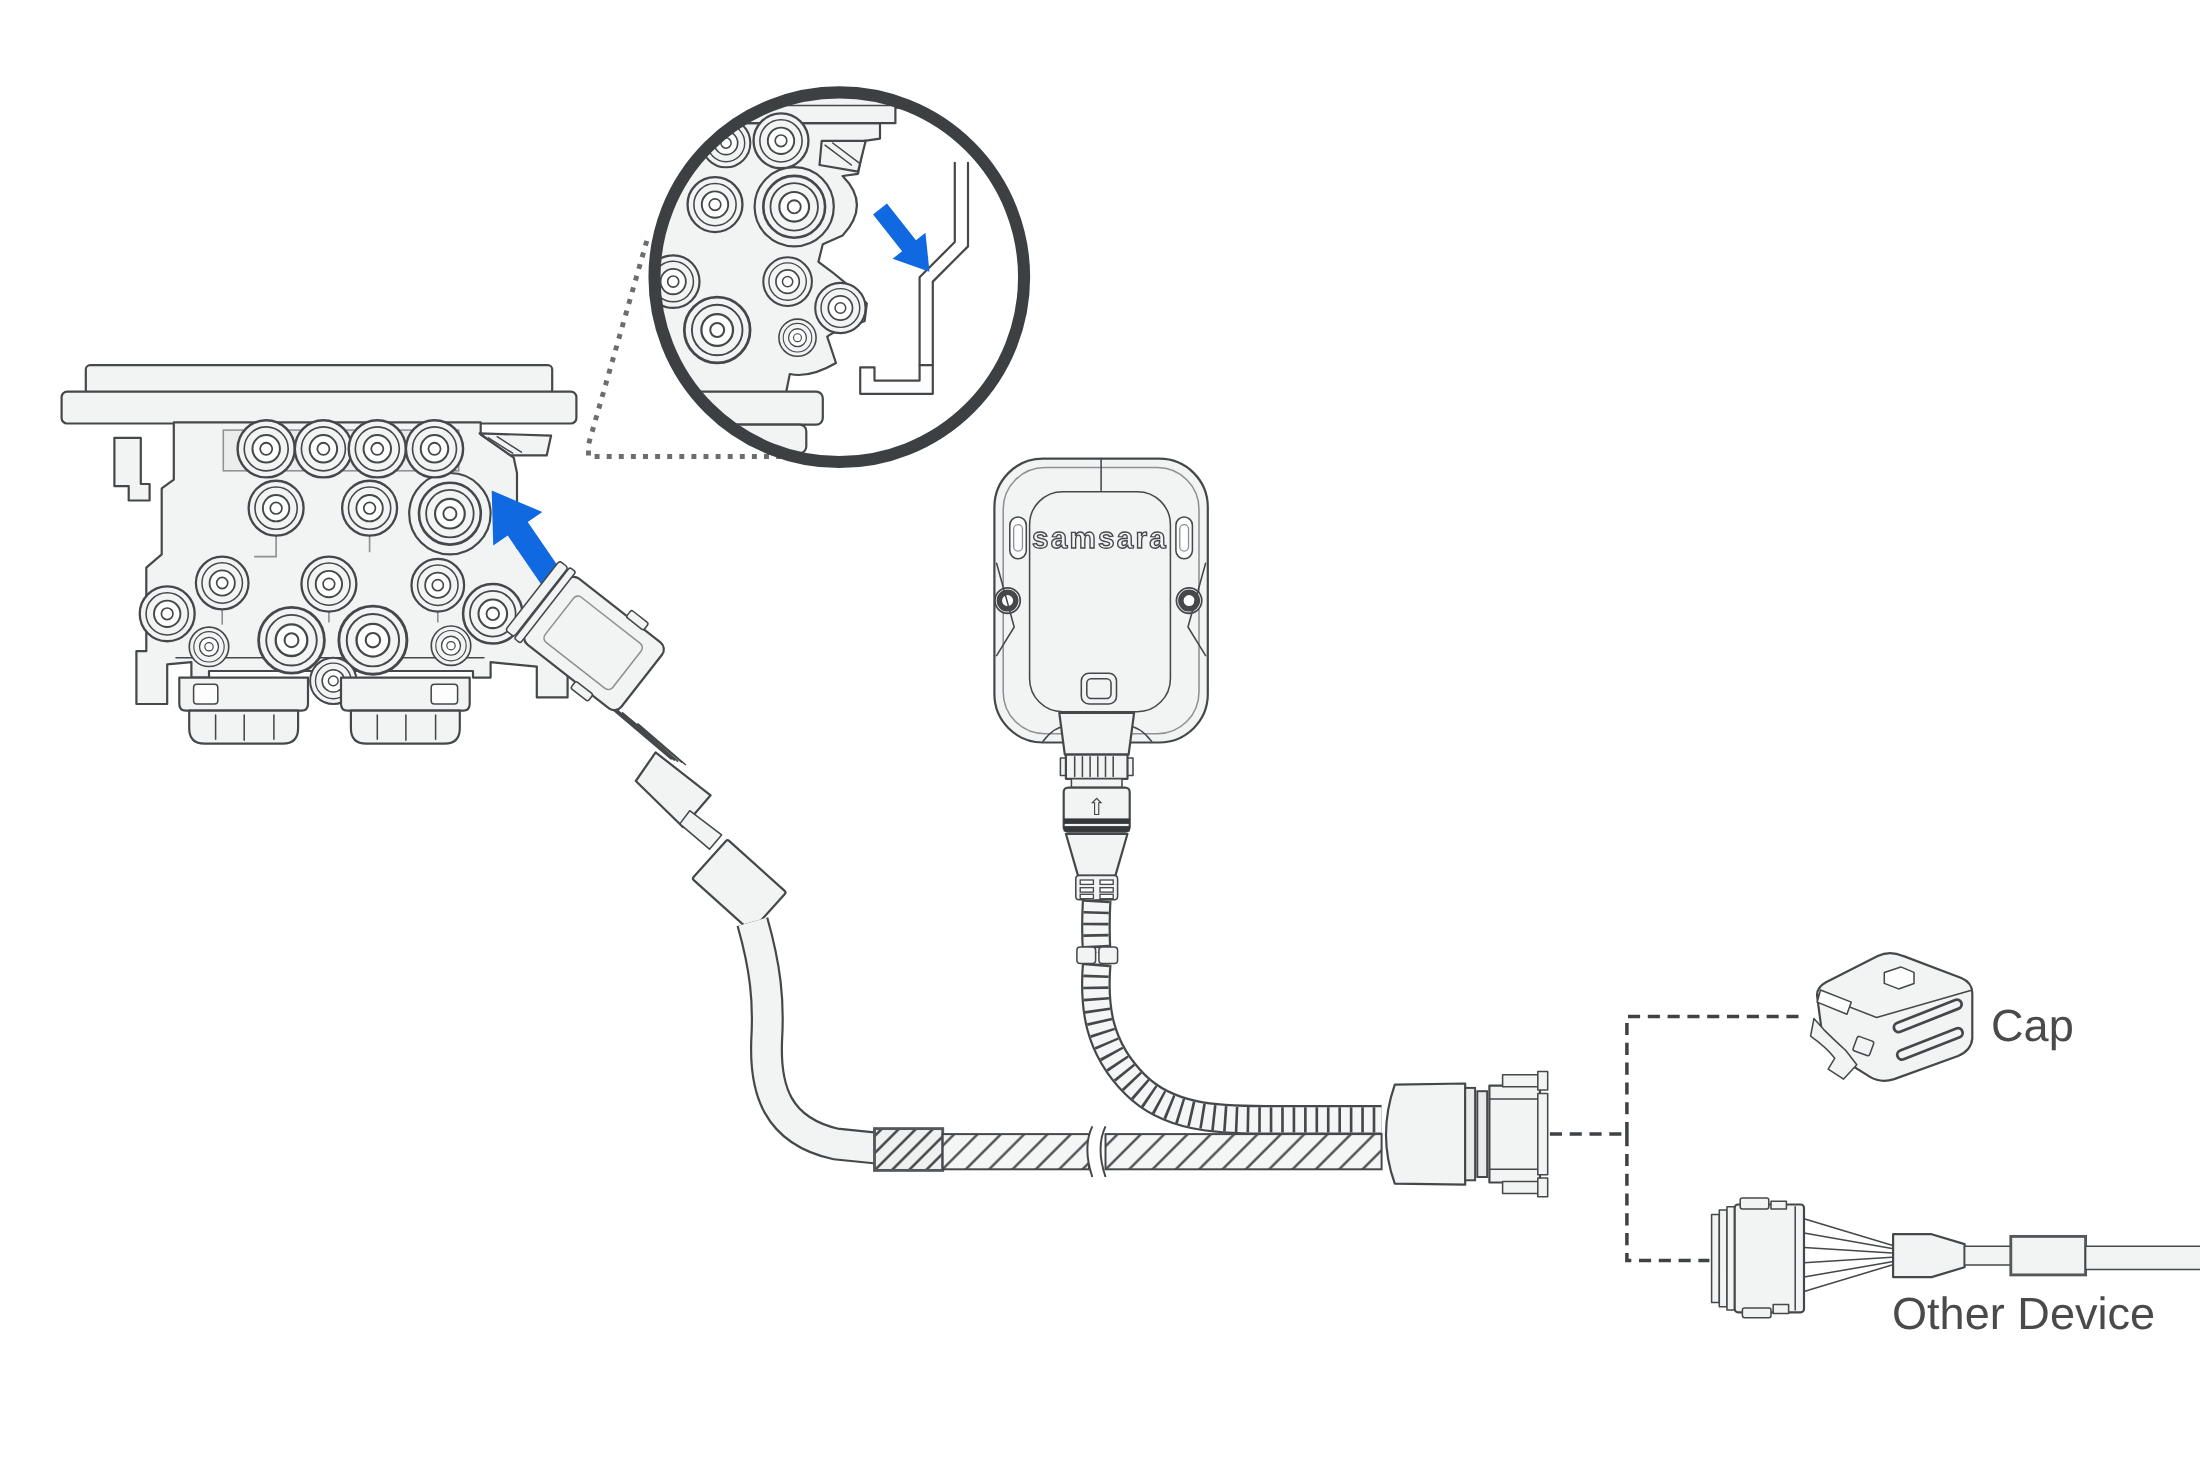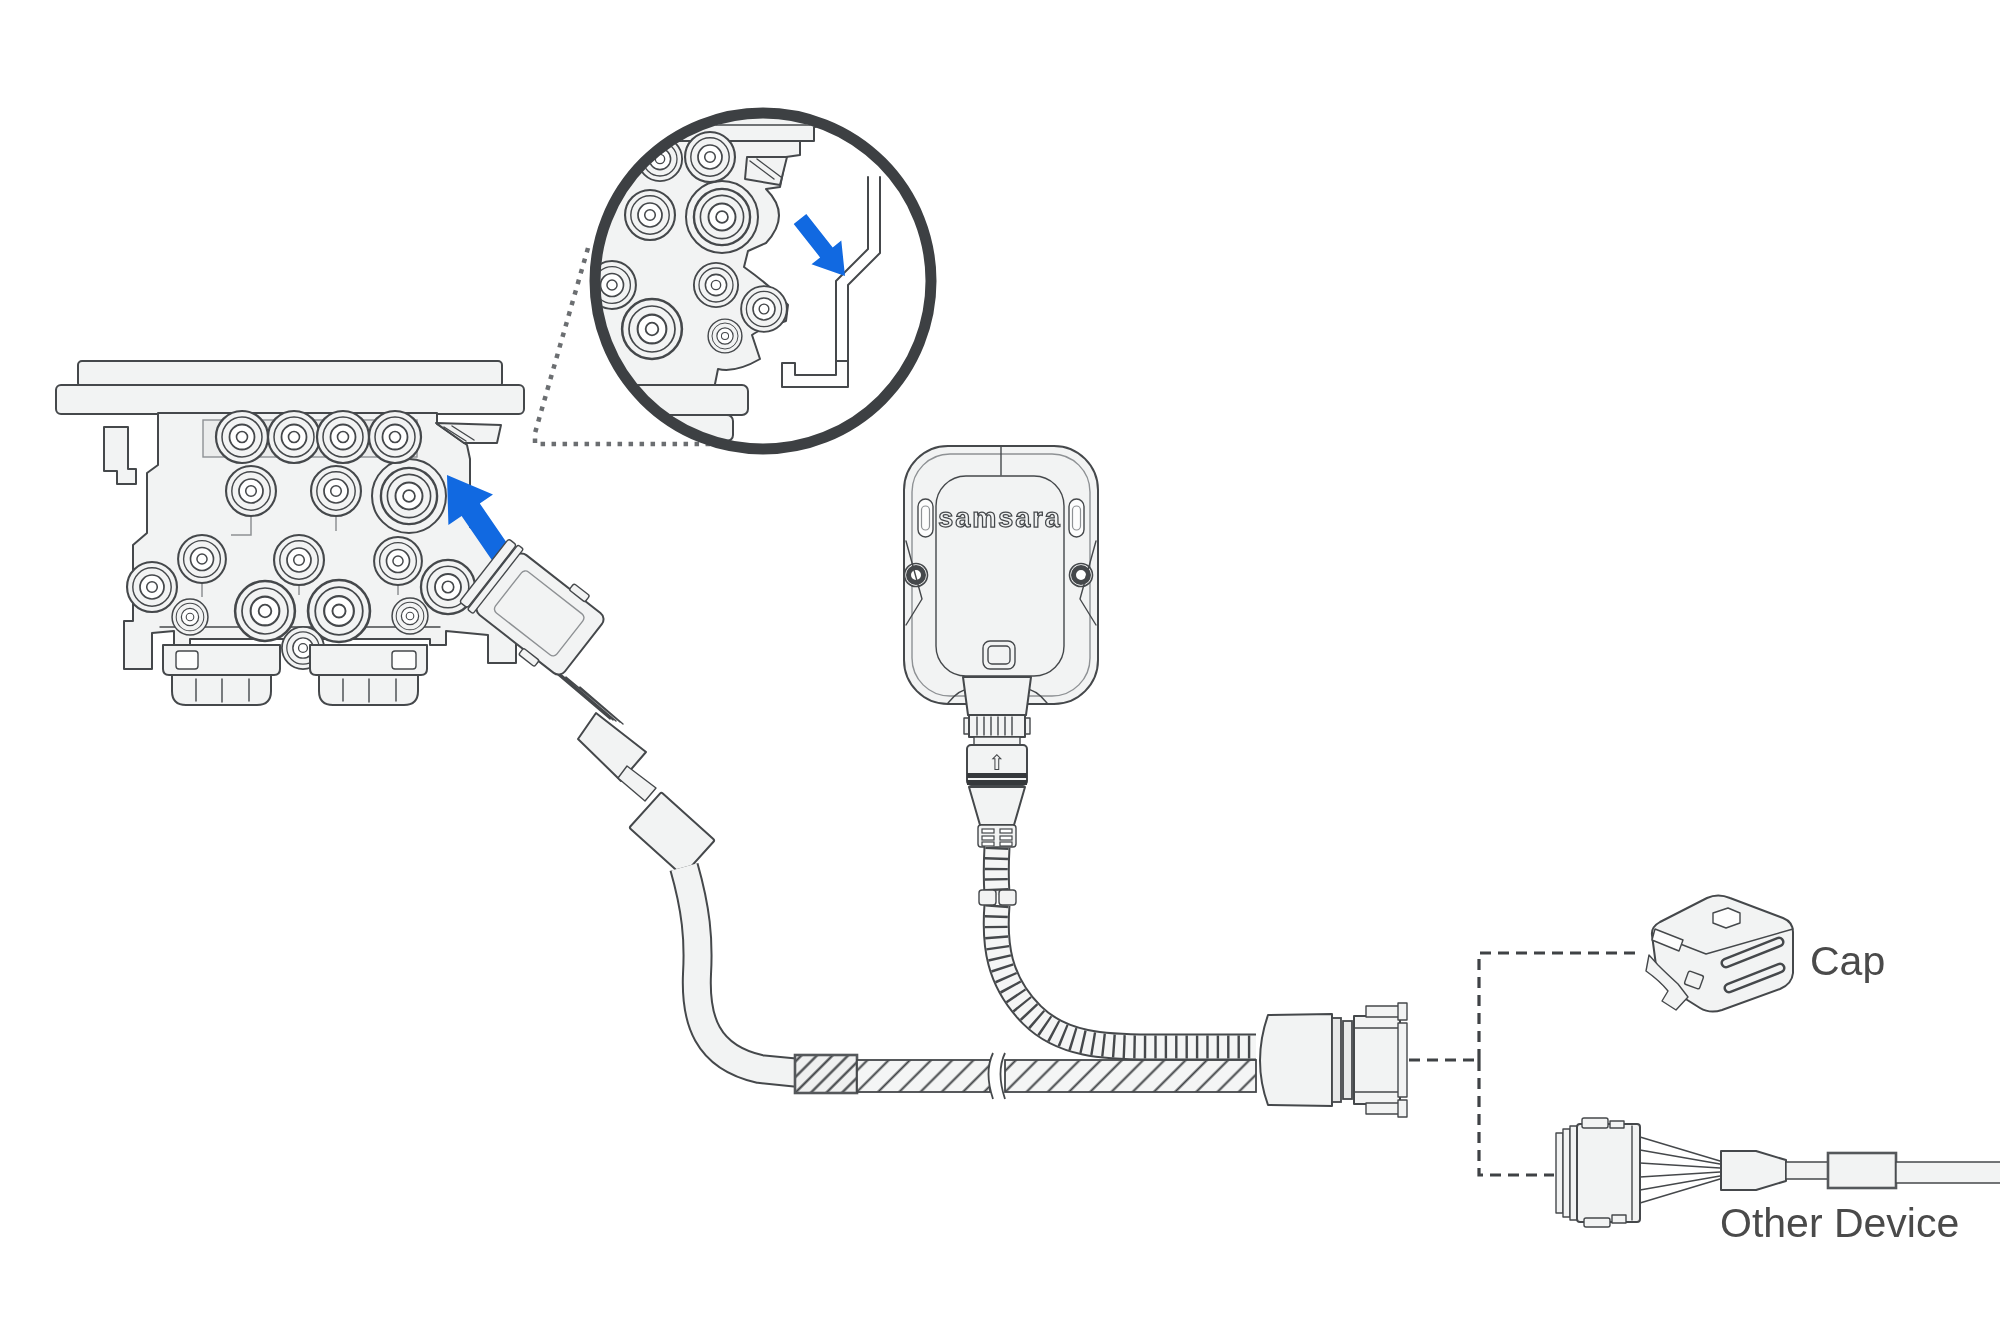--- a/index.html
+++ b/index.html
@@ -1,17 +1,17 @@
 <!DOCTYPE html>
 <html><head>
 <meta charset="utf-8">
 <title>Diagram</title>
 <style>
   html,body{margin:0;padding:0;background:#ffffff;}
-  .stage{position:relative;width:2000px;height:1275px;background:#ffffff;overflow:hidden;margin-top:29px;}
+  .stage{position:relative;width:2000px;height:1275px;background:#ffffff;overflow:hidden;}
   svg{display:block;font-family:"Liberation Sans",sans-serif;}
   .fl{fill:#f2f3f3;stroke:#45484b;stroke-width:2;stroke-linejoin:round;}
   .fw{fill:#fdfdfd;stroke:#45484b;stroke-width:2;stroke-linejoin:round;}
   .ln{fill:none;stroke:#45484b;stroke-width:2;stroke-linejoin:round;stroke-linecap:round;}
   .thin{stroke-width:1.4;}
   .trace{fill:none;stroke:#8e9194;stroke-width:1.5;}
   .label{font-size:41px;font-family:"Liberation Sans",sans-serif;}
   .logo{font-size:27px;font-weight:700;letter-spacing:2px;fill:none;stroke:#45484b;stroke-width:1.25;font-family:"Liberation Sans",sans-serif;}
   .glyph{font-family:"DejaVu Sans",sans-serif;font-size:21px;fill:#45484b;}
   .dotted{fill:none;stroke:#6b6e71;stroke-width:4.5;stroke-dasharray:4.5 6.5;}

